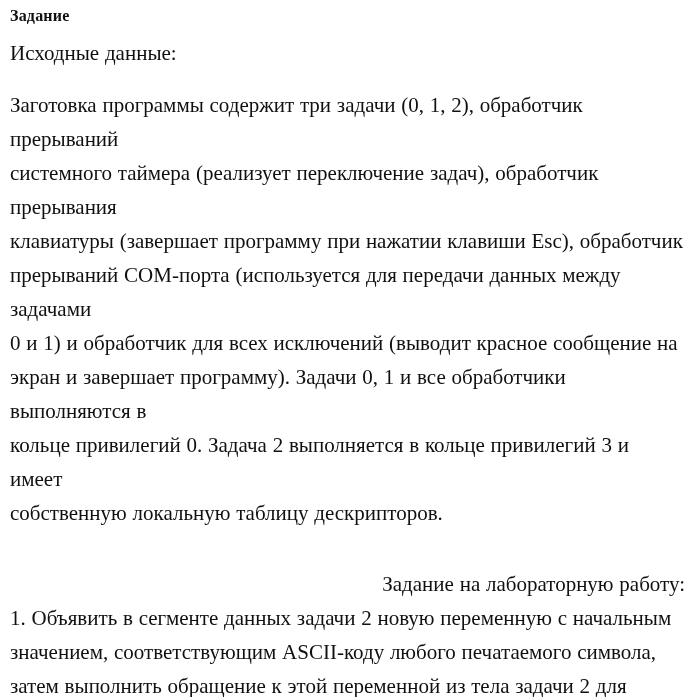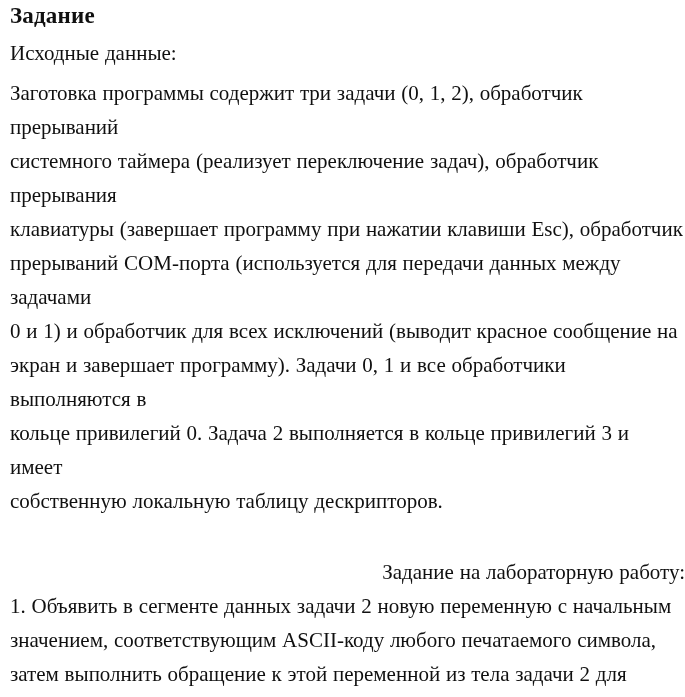--- a/index.html
+++ b/index.html
@@ -11,35 +11,35 @@
   .doc {
     width: 685px;
     min-height: 697px;
     box-sizing: border-box;
     padding: 2px 0 0 10px;
     background: #ffffff;
     font-family: "Liberation Serif", "DejaVu Serif", serif;
     overflow: hidden;
   }
   .doc-title {
-    font-size: 23px;
+    font-size: 16px;
     line-height: 28px;
     font-weight: bold;
     margin: 0 0 6px 0;
     letter-spacing: 0.2px;
   }
   .line {
     font-size: 21px;
     line-height: 34px;
     margin: 0;
     white-space: pre-line;   
     word-spacing: 0.5px;
   }
   .intro-label {
-    margin-bottom: 6px;
+    margin-bottom: 18px;
   }
   .section-label {
     margin-top: 37px;        
     text-align: right;
   }
 </style>
 </head>
 <body>
 
 <main class="doc">

